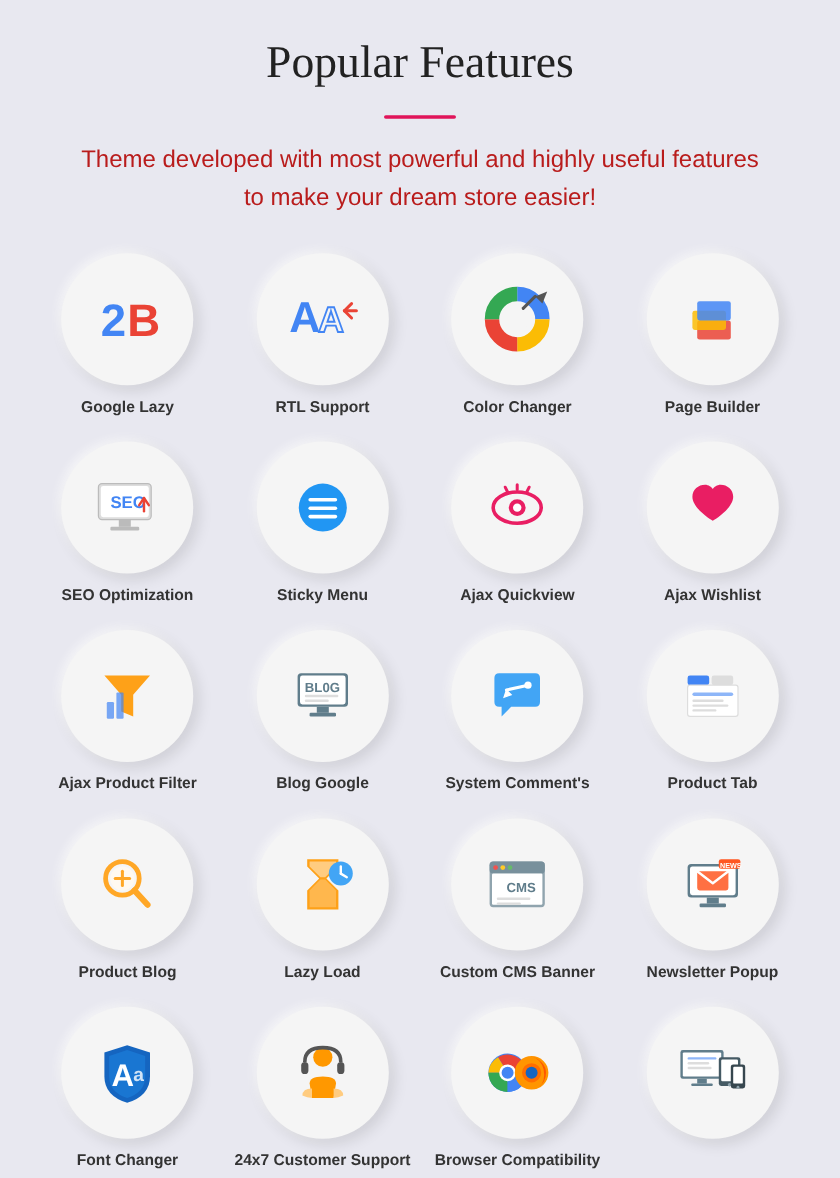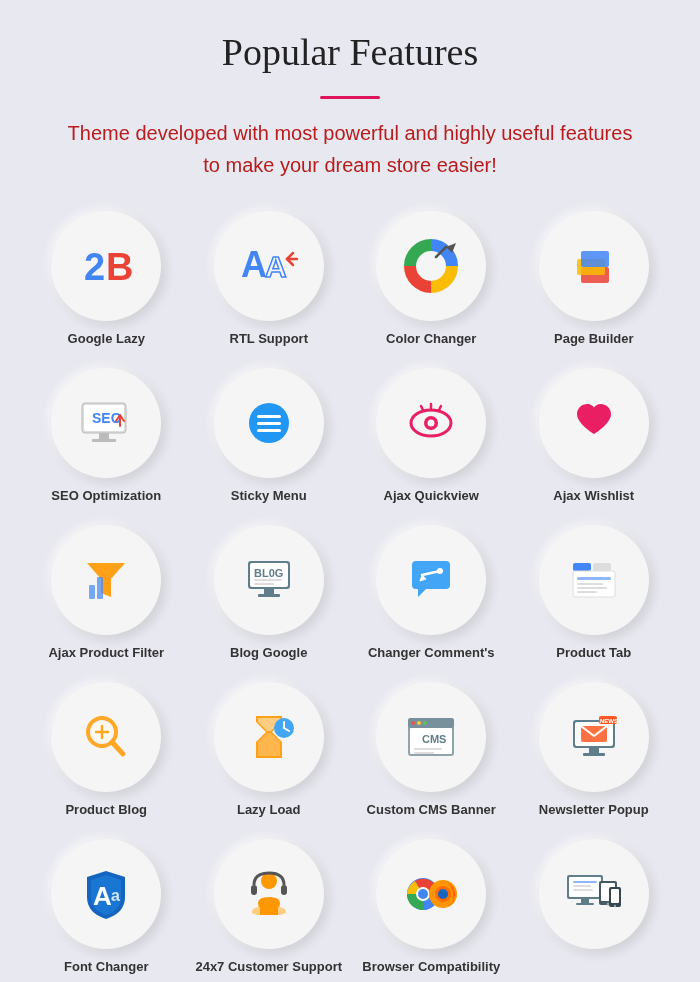--- a/index.html
+++ b/index.html
@@ -224,21 +224,21 @@
     <div class="icon-circle">
       <svg width="62" height="62" viewBox="0 0 62 62">
 
         <path d="M12 16 Q12 12 16 12 L46 12 Q50 12 50 16 L50 36 Q50 40 46 40 L26 40 L18 48 L18 40 L16 40 Q12 40 12 36 Z" fill="#42A5F5"></path>
 
         <line x1="22" y1="26" x2="40" y2="22" stroke="white" stroke-width="2.5" stroke-linecap="round"></line>
         <circle cx="40" cy="22" r="3" fill="white"></circle>
         <polyline points="22,26 20,32 26,30 22,26" fill="white" stroke="white" stroke-width="1"></polyline>
       </svg>
     </div>
-    <span class="feature-label">Changer Comment's</span>
+    <span class="feature-label">System Comment's</span>
   </div>
 
   <div class="feature-item">
     <div class="icon-circle">
       <svg width="62" height="62" viewBox="0 0 62 62">
 
         <rect x="10" y="14" width="18" height="8" rx="2" fill="#4285F4"></rect>
         <rect x="30" y="14" width="18" height="8" rx="2" fill="#ddd"></rect>
 
         <rect x="10" y="22" width="42" height="26" rx="2" fill="white" stroke="#ddd" stroke-width="1"></rect>

